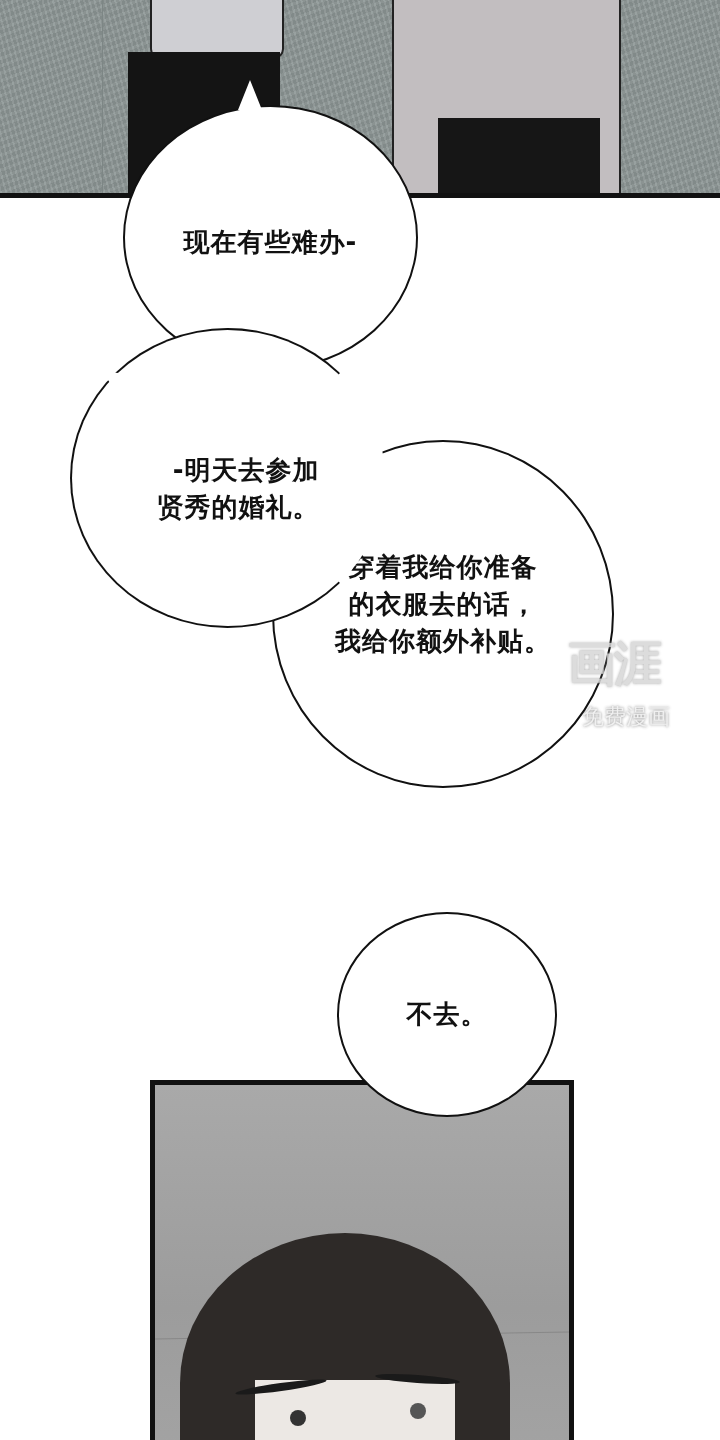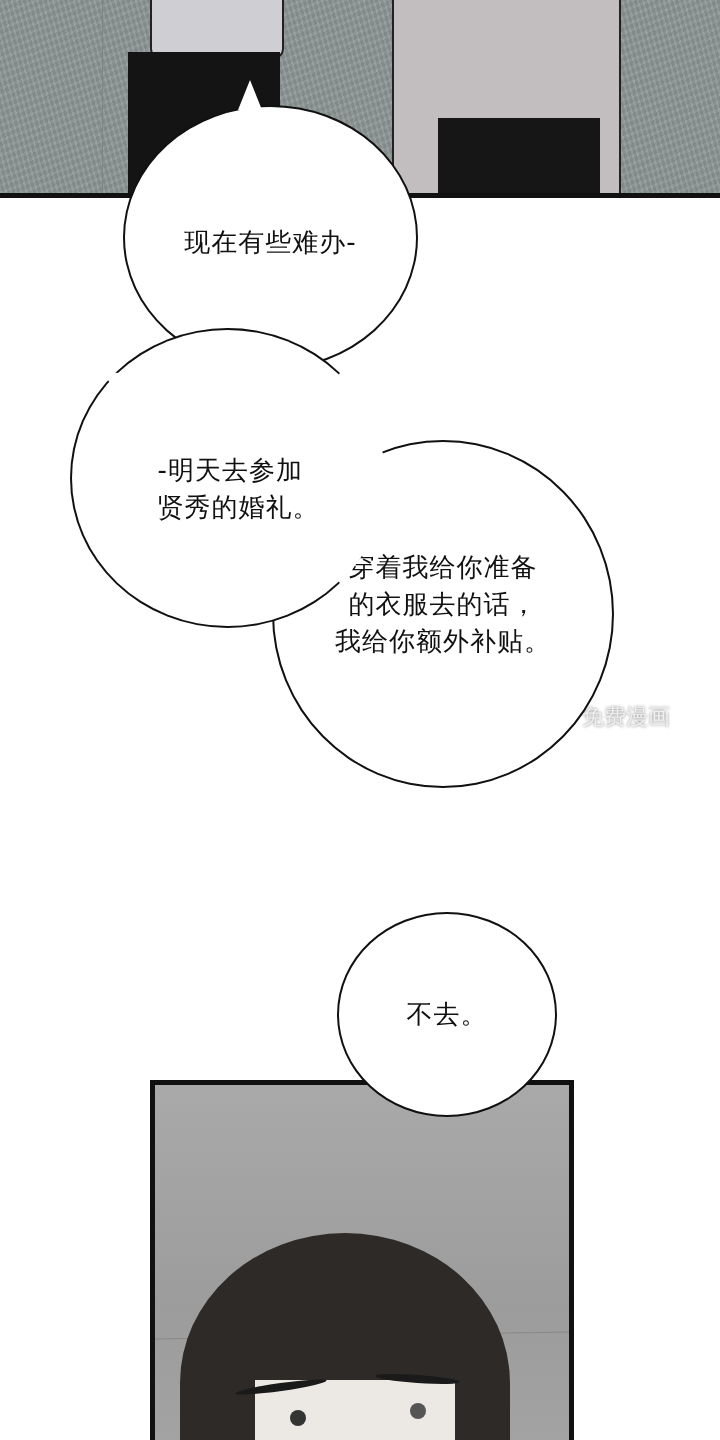--- a/index.html
+++ b/index.html
@@ -12,21 +12,21 @@
       repeating-linear-gradient(75deg, rgba(255,255,255,0.06) 0 2px, rgba(0,0,0,0.05) 2px 5px),
       repeating-linear-gradient(-20deg, rgba(255,255,255,0.04) 0 3px, rgba(0,0,0,0.04) 3px 7px),
       #8e9796; }
   .wall-line { position:absolute; top:0; width:1px; height:193px; background:#7d8685; }
   .fig { position:absolute; }
   .panel-bottom { position:absolute; left:150px; top:1080px; width:414px; height:370px;
                   border:5px solid #111; background:linear-gradient(#a9a9a9,#9c9c9c 60%,#a3a3a3);
                   overflow:hidden; }
   .bubble { position:absolute; background:#fff; border:2.5px solid #111; border-radius:50%;
             display:flex; align-items:center; justify-content:center; text-align:center; box-sizing:border-box; }
-  .btext { font-size:26px; line-height:37px; color:#111; font-weight:normal; letter-spacing:1px; white-space:pre-line; }
+  .btext { font-size:26px; line-height:37px; color:#111; font-weight:bold; letter-spacing:1px; white-space:pre-line; }
   .watermark { position:absolute; left:568px; top:632px; width:118px; height:100px; opacity:0.85; }
   .wm-main { position:absolute; left:0; top:0; font-size:48px; font-weight:bold; color:#d6d6d6;
              text-shadow:0 0 3px #999; letter-spacing:-2px; }
   .wm-sub { position:absolute; left:4px; top:70px; font-size:22px; color:#eee; text-shadow:0 0 3px #666;margin-left:10px; }
 </style>
 </head>
 <body>
 
 <div class="panel-top">
   <div class="wall-tex"></div>
@@ -56,24 +56,25 @@
 </div>
 <div class="fig" style="left:238px;top:80px;width:0;height:0;border-left:12px solid transparent;border-right:12px solid transparent;border-bottom:30px solid #fff;"></div>
 
 <div class="bubble" style="left:272px;top:440px;width:342px;height:348px;">
   <span class="btext" style="margin-top:-20px">穿着我给你准备
 的衣服去的话，
 我给你额外补贴。</span>
 </div>
 
 <div class="bubble" style="left:70px;top:328px;width:315px;height:300px;border-right-color:transparent;border-bottom-color:#111;">
-  <span class="btext" style="margin-top:22px;margin-left:22px;text-align:left">-明天去参加
+  <span class="btext" style="margin-top:22px;margin-left:22px;text-align:right">-明天去参加
 贤秀的婚礼。</span>
 </div>
 <div class="fig" style="left:100px;top:365px;width:0;height:0;border-top:14px solid transparent;border-bottom:14px solid transparent;border-right:30px solid #fff;transform:rotate(30deg);"></div>
 
 <div class="bubble" style="left:337px;top:912px;width:220px;height:205px;">
   <span class="btext">不去。</span>
 </div>
 
 <div class="watermark">
+  <span class="wm-main">画涯</span>
   <span class="wm-sub">免费漫画</span>
 </div>
 
 </body></html>

